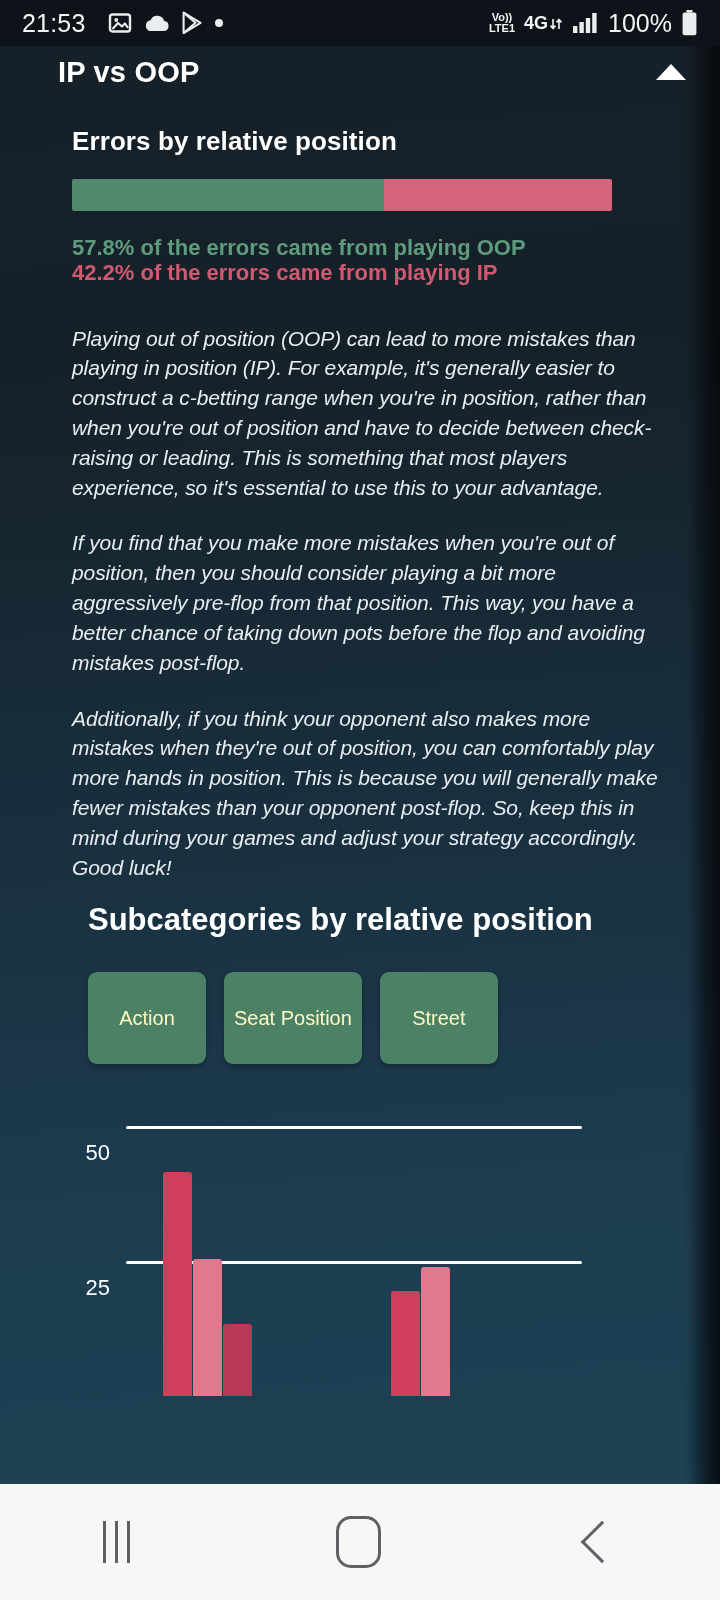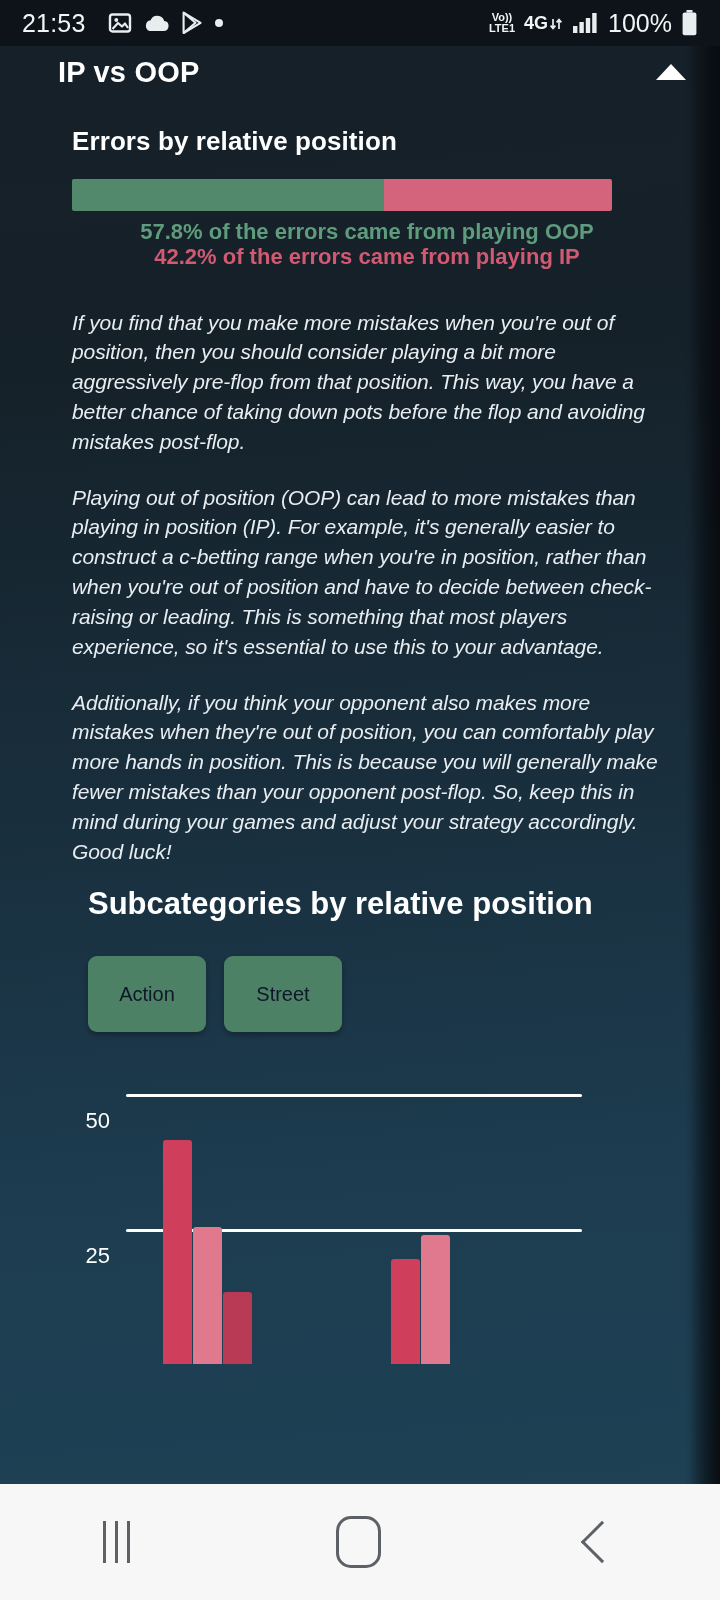--- a/index.html
+++ b/index.html
@@ -57,41 +57,41 @@
   .h-errors { font-size:26px; font-weight:700; color:#fff; letter-spacing:.1px; }
 
   .legend-top { display:flex; justify-content:center; gap:150px; margin-top:26px; }
   .lt-item { display:flex; align-items:center; gap:13px; }
   .lt-sw { width:23px; height:23px; border-radius:5px; }
   .lt-lb { font-size:25px; color:#ffffff; }
 
   .stackbar { margin-top:22px; height:32px; width:540px; display:flex; border-radius:2px; overflow:hidden; }
   .stackbar .seg { height:100%; }
 
-  .pct-lines { margin-top:8px;text-align:center; }
+  .pct-lines { margin-top:24px; }
   .pct { font-size:22px; font-weight:700; line-height:1.15; }
   .pct.oop { color:#5f9c7e; }
   .pct.ip  { color:#d15a72; }
 
   
   .paras { padding:0 58px 0 72px; margin-top:38px; }
   .para {
     font-size:21px; font-style:italic; color:#e8edf1;
     line-height:1.42; margin-bottom:26px; letter-spacing:-.1px;
   }
   .para:last-child { margin-bottom:0; }
 
   
   .h-sub { font-size:31px; font-weight:700; color:#fff; padding:0 58px 0 88px; margin-top:20px; }
 
   .chips { display:flex; flex-wrap:wrap; gap:18px; padding:0 58px 0 88px; margin-top:34px; }
   .chip {
-    min-width:118px; height:76px; border-radius:9px;
+    min-width:118px; height:92px; border-radius:9px;
     background:#4d8166; display:flex; align-items:center; justify-content:center;
-    padding:0 10px; color:#0f172a; font-size:20px;
+    padding:0 10px; color:#fef9c3; font-size:20px;
     box-shadow:0 3px 5px rgba(0,0,0,.28);
   }
 
   
   .chart-wrap { position:relative; margin-top:62px; height:320px; padding:0 0 0 0; }
   .plot { position:absolute; left:126px; top:0; width:456px; height:270px; }
   .gridline { position:absolute; left:0; width:100%; height:3px; background:#ffffff; border-radius:2px; }
   .ytick { position:absolute; right:100%; margin-right:16px; transform:translateY(-50%);
            font-size:22px; color:#ffffff; white-space:nowrap;margin-top:27px; }
 
@@ -174,29 +174,30 @@
         <div class="seg" id="seg-ip" style="width: 42.2%; background: rgb(212, 100, 124);"></div>
       </div>
 
       <div class="pct-lines">
         <div class="pct oop">57.8% of the errors came from playing OOP</div>
         <div class="pct ip">42.2% of the errors came from playing IP</div>
       </div>
     </div>
 
     <div class="paras">
+      <p class="para">Playing out of position (OOP) can lead to more mistakes than playing in position (IP). For example, it's generally easier to construct a c-betting range when you're in position, rather than when you're out of position and have to decide between check-raising or leading. This is something that most players experience, so it's essential to use this to your advantage.</p>
       <p class="para">If you find that you make more mistakes when you're out of position, then you should consider playing a bit more aggressively pre-flop from that position. This way, you have a better chance of taking down pots before the flop and avoiding mistakes post-flop.</p>
-      <p class="para">Playing out of position (OOP) can lead to more mistakes than playing in position (IP). For example, it's generally easier to construct a c-betting range when you're in position, rather than when you're out of position and have to decide between check-raising or leading. This is something that most players experience, so it's essential to use this to your advantage.</p>
       <p class="para">Additionally, if you think your opponent also makes more mistakes when they're out of position, you can comfortably play more hands in position. This is because you will generally make fewer mistakes than your opponent post-flop. So, keep this in mind during your games and adjust your strategy accordingly. Good luck!</p>
     </div>
 
     <div class="h-sub">Subcategories by relative position</div>
 
     <div class="chips">
       <div class="chip">Action</div>
+      <div class="chip">Seat Position</div>
       <div class="chip">Street</div>
     </div>
 
     <div class="chart-wrap">
       <div class="plot">
         <div id="gridlines">
             <div class="gridline" style="top: 135px;"></div>
             <div class="ytick" style="top: 135px;">25</div>
             <div class="gridline" style="top: 0px;"></div>
             <div class="ytick" style="top: 0px;">50</div>

